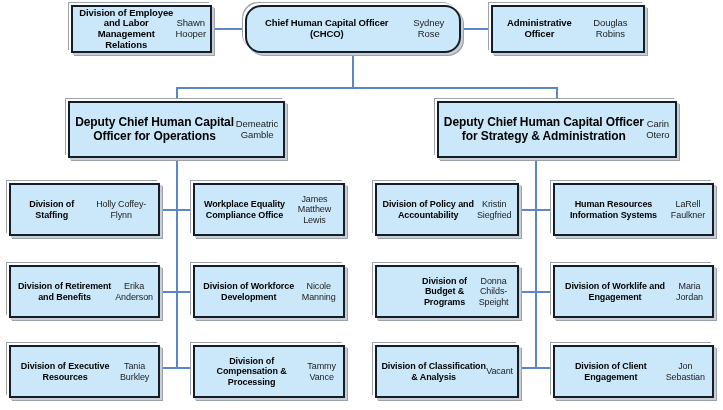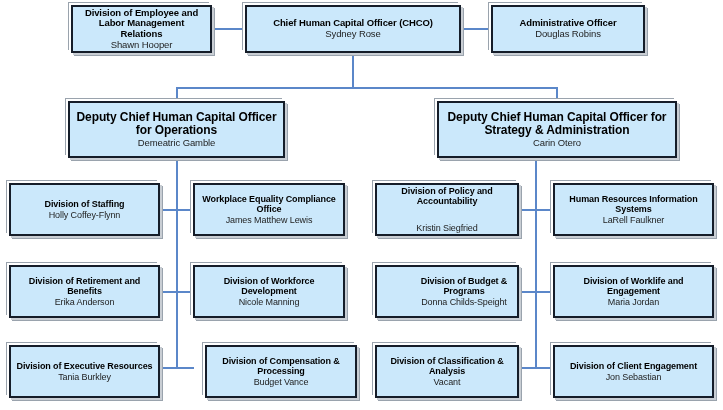--- a/index.html
+++ b/index.html
@@ -22,21 +22,20 @@
 
   
   .node{
     position:absolute;
     box-sizing:border-box;
     background:#cbe8fb;
     border:2px solid #151d29;
     box-shadow:-2px -2px 0 0 #ffffff, -3px -3px 0 0 #9aa3ad,
                 2px 2px 0 0 #c9ced4,  3px 3px 0 0 #9aa3ad;
     display:flex;
-    flex-direction:column;
     align-items:center;
     justify-content:center;
     text-align:center;
     line-height:1.12;
     padding:1px 4px;
     z-index:3;
   }
   .node .title{
     font-weight:bold;
     color:#000000;
@@ -83,21 +82,21 @@
 
   <div class="ln h" style="left:519px;top:209px;width:34px;"></div>
   <div class="ln h" style="left:519px;top:291px;width:34px;"></div>
   <div class="ln h" style="left:519px;top:367px;width:34px;"></div>
 
   <div class="node t1" style="left:71px;top:5px;width:141px;height:48px;">
     <span class="title">Division of Employee and Labor Management Relations</span>
     <span class="person">Shawn Hooper</span>
   </div>
 
-  <div class="node t1" style="left:245px;top:5px;width:216px;height:48px;">
+  <div class="node t1" style="left:245px;top:5px;width:216px;height:48px;border-radius:16px;">
     <span class="title">Chief Human Capital Officer (CHCO)</span>
     <span class="person">Sydney Rose</span>
   </div>
 
   <div class="node t1" style="left:491px;top:5px;width:154px;height:48px;">
     <span class="title">Administrative Officer</span>
     <span class="person">Douglas Robins</span>
   </div>
 
   <div class="node t2" style="left:68px;top:101px;width:217px;height:57px;">
@@ -124,23 +123,23 @@
   </div>
 
   <div class="node t3" style="left:193px;top:183px;width:152px;height:53px;">
     <span class="title">Workplace Equality Compliance Office</span>
     <span class="person">James Matthew Lewis</span>
   </div>
   <div class="node t3" style="left:193px;top:265px;width:152px;height:53px;">
     <span class="title">Division of Workforce Development</span>
     <span class="person">Nicole Manning</span>
   </div>
-  <div class="node t3" style="left:205px;top:345px;width:152px;height:53px;">
+  <div class="node t3" style="left:193px;top:345px;width:152px;height:53px;">
     <span class="title">Division of Compensation &amp; Processing</span>
-    <span class="person">Budget Vance</span>
+    <span class="person">Tammy Vance</span>
   </div>
 
   <div class="node t3" style="left:375px;top:183px;width:144px;height:53px;justify-content:space-between;">
     <span class="title">Division of Policy and Accountability</span>
     <span class="person">Kristin Siegfried</span>
   </div>
   <div class="node t3" style="left:375px;top:265px;width:144px;height:53px;padding-left:38px;">
     <span class="title">Division of Budget &amp; Programs</span>
     <span class="person">Donna Childs-Speight</span>
   </div>

